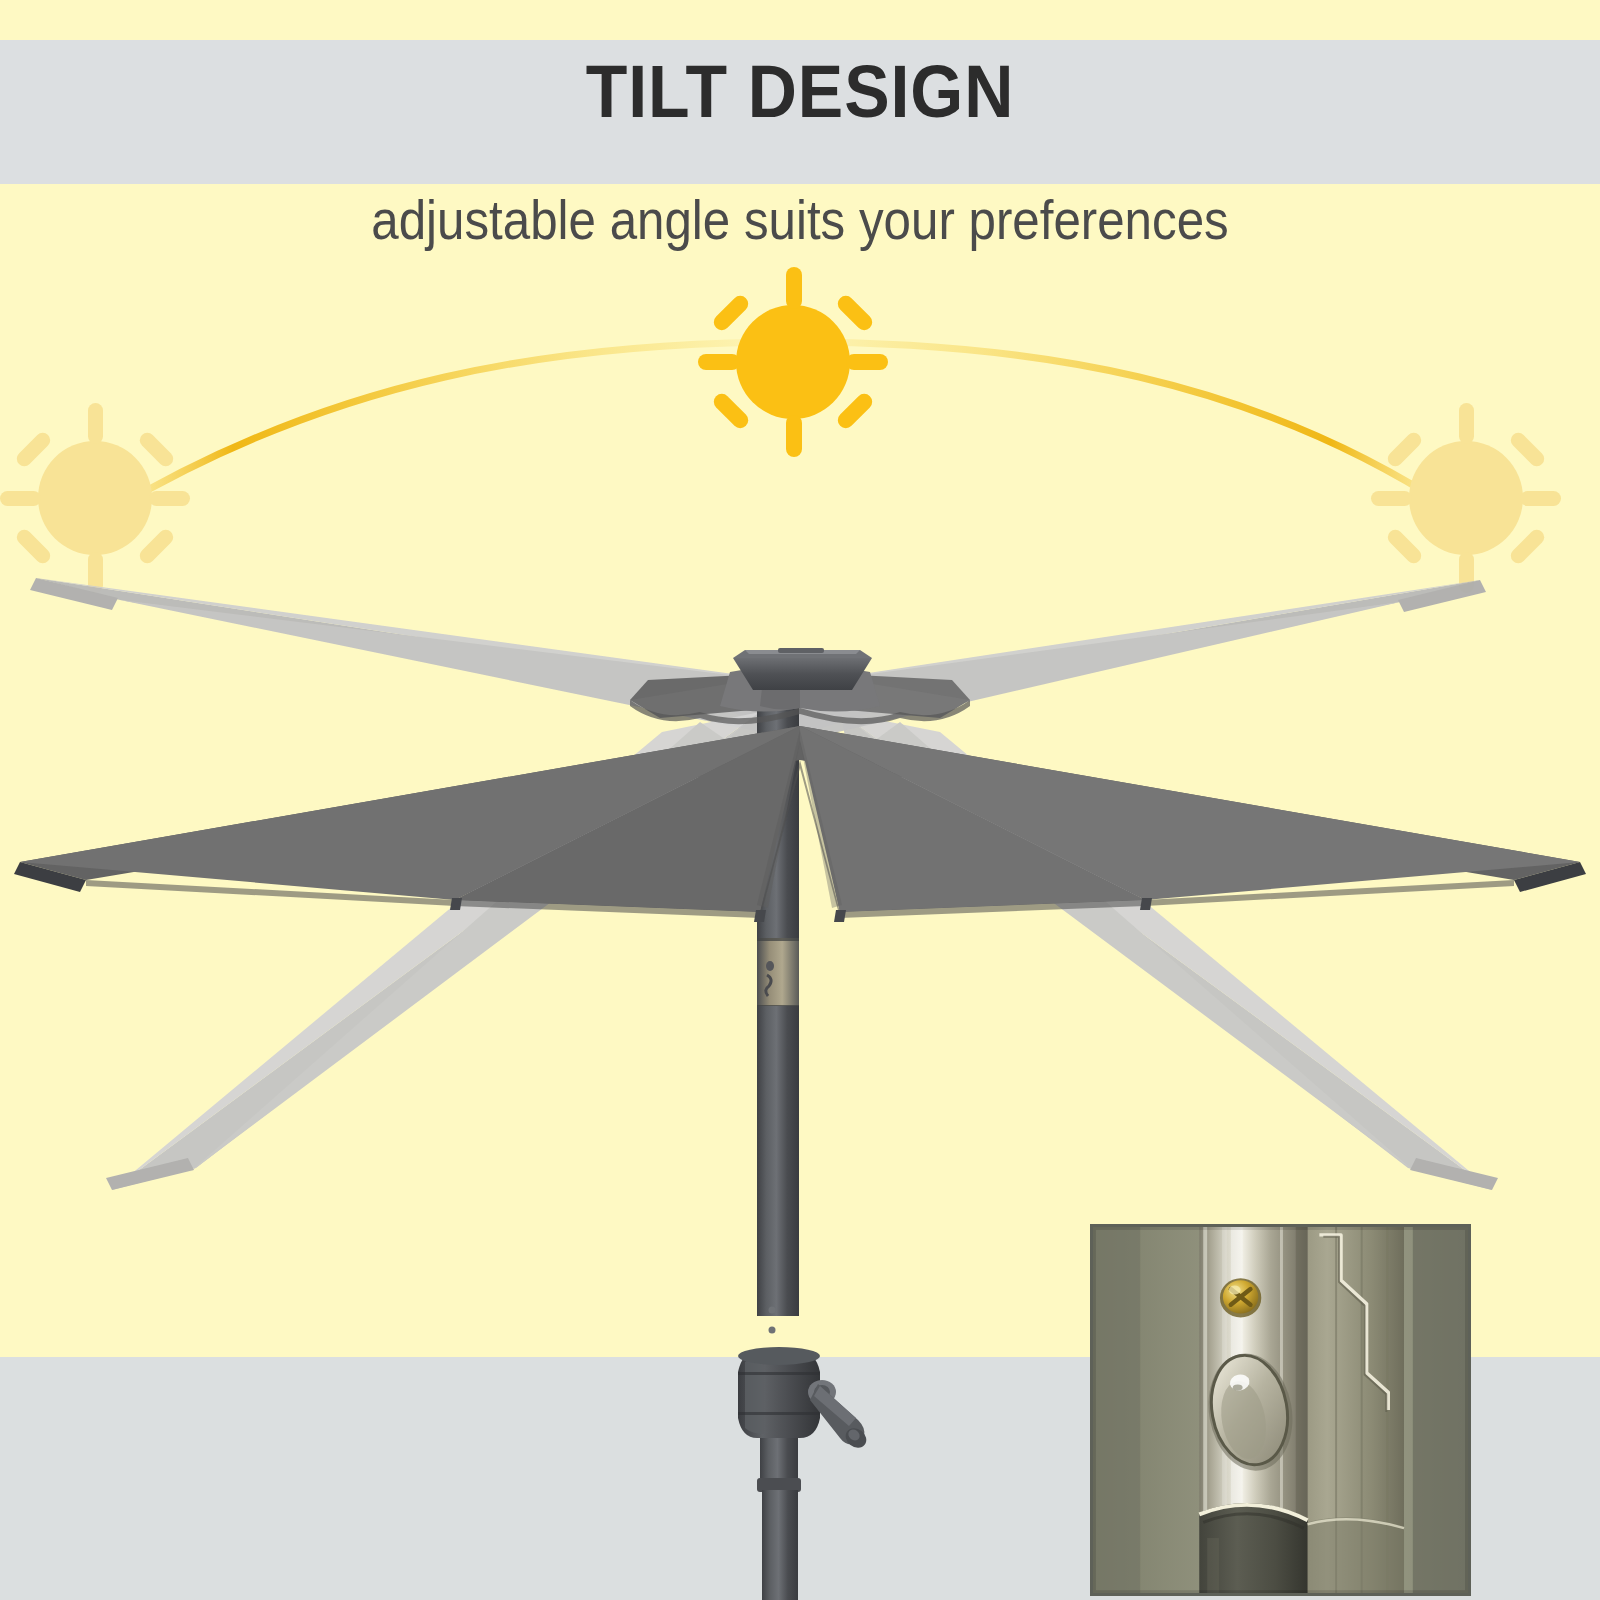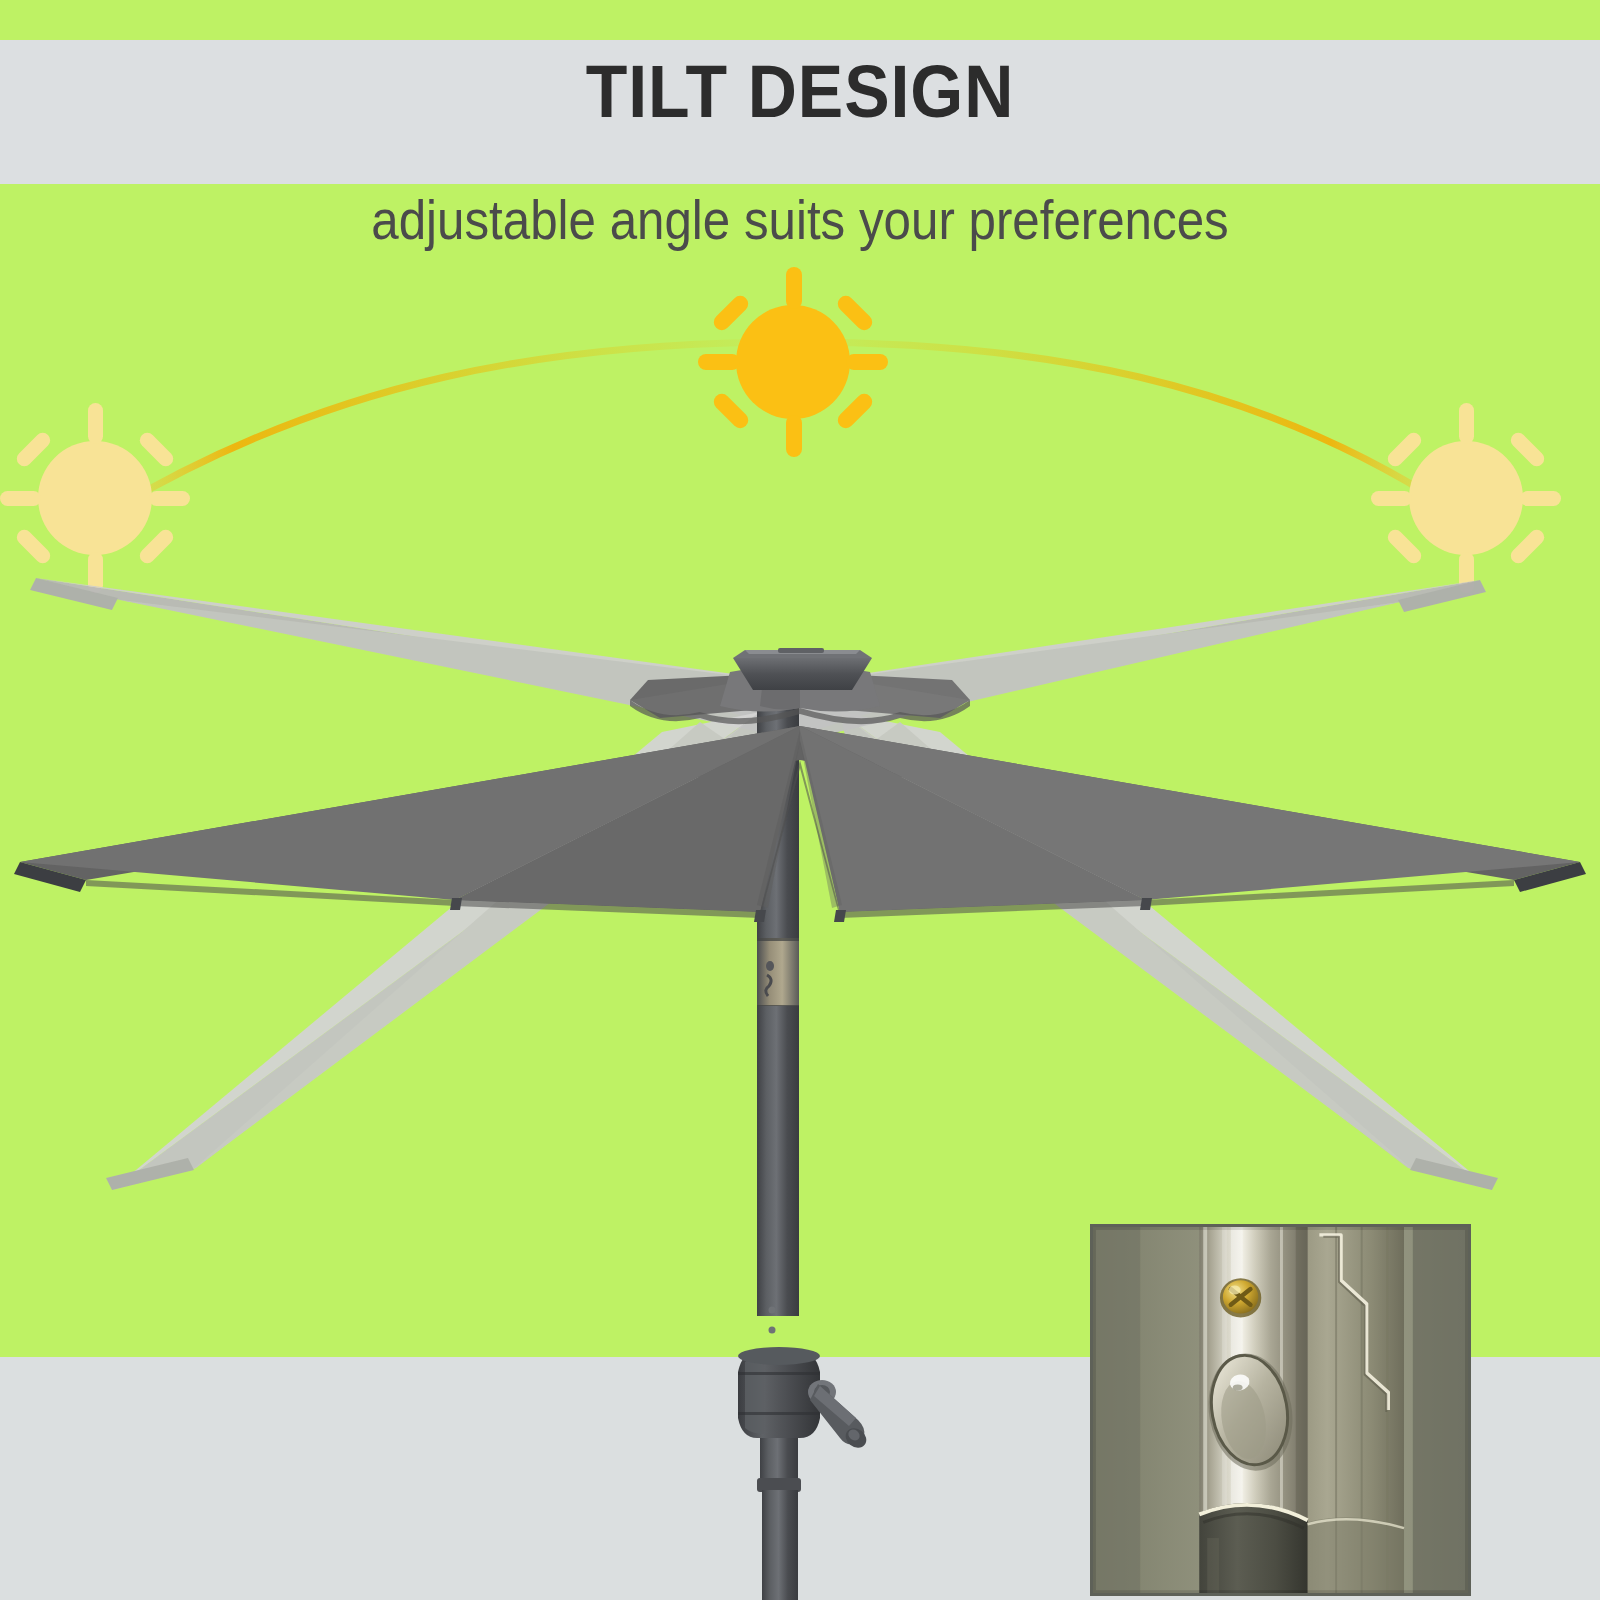--- a/index.html
+++ b/index.html
@@ -5,21 +5,21 @@
   * { margin:0; padding:0; box-sizing:border-box; }
   html,body { width:1600px; height:1600px; }
   body {
     font-family:"Liberation Sans", sans-serif;
     background:#ffffff;
     position:relative;
     overflow:hidden;
   }
 
   
-  #stage { position:absolute; inset:0; background:#bef264; }
+  #stage { position:absolute; inset:0; background:#fef9c3; }
 
   .band-top {
     position:absolute; left:0; width:1600px;
     top:40px; height:144px;
     background:#dcdfe1;
   }
   .band-bottom {
     position:absolute; left:0; width:1600px;
     top:1357px; height:243px;
     background:#dbdfe0;

